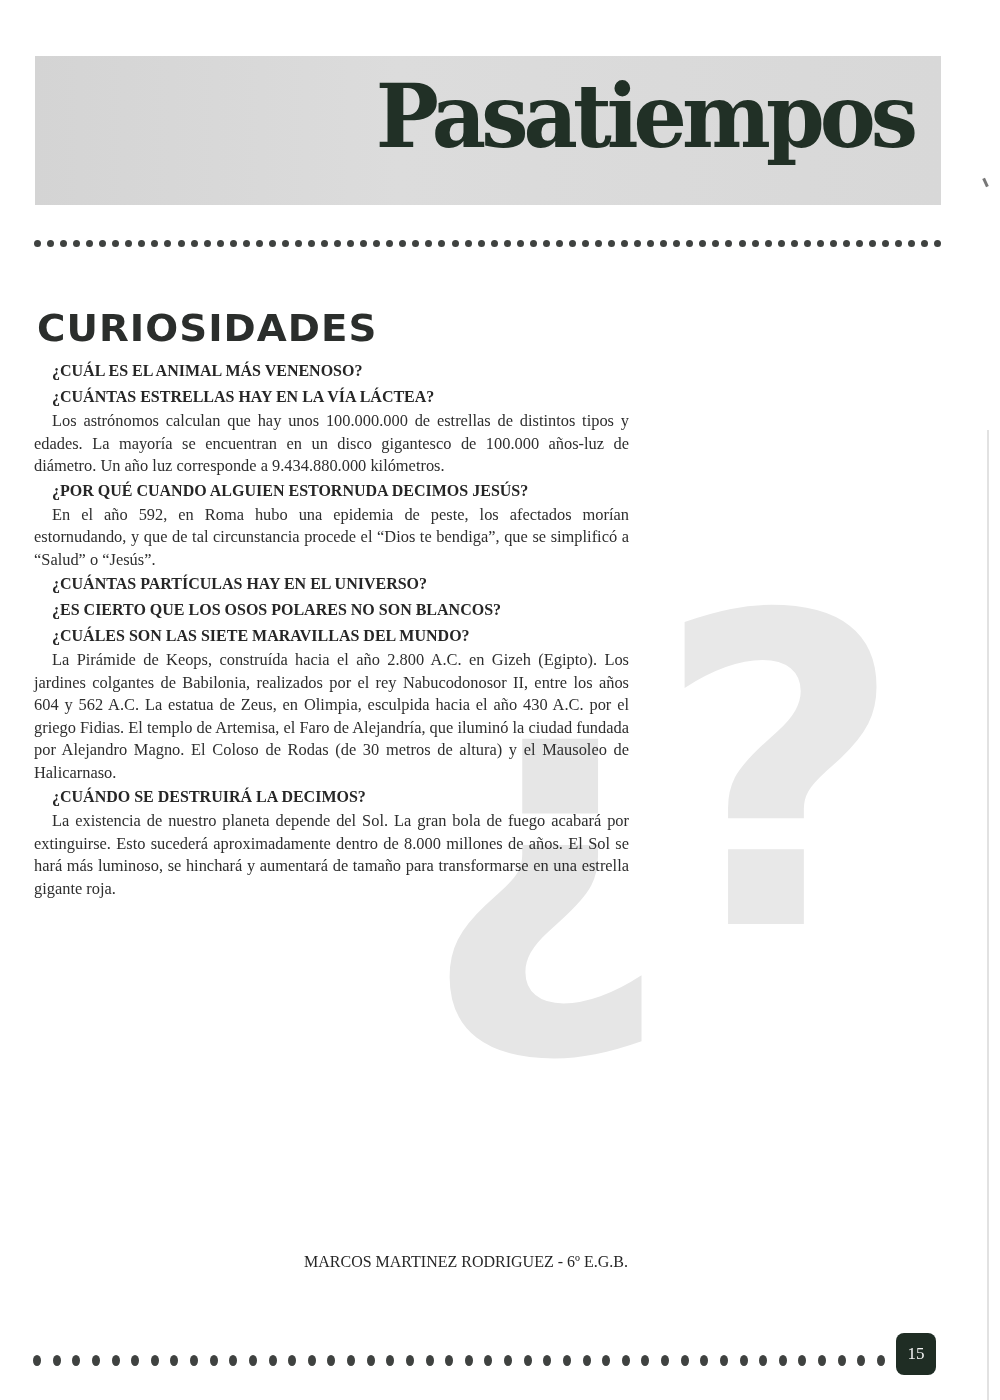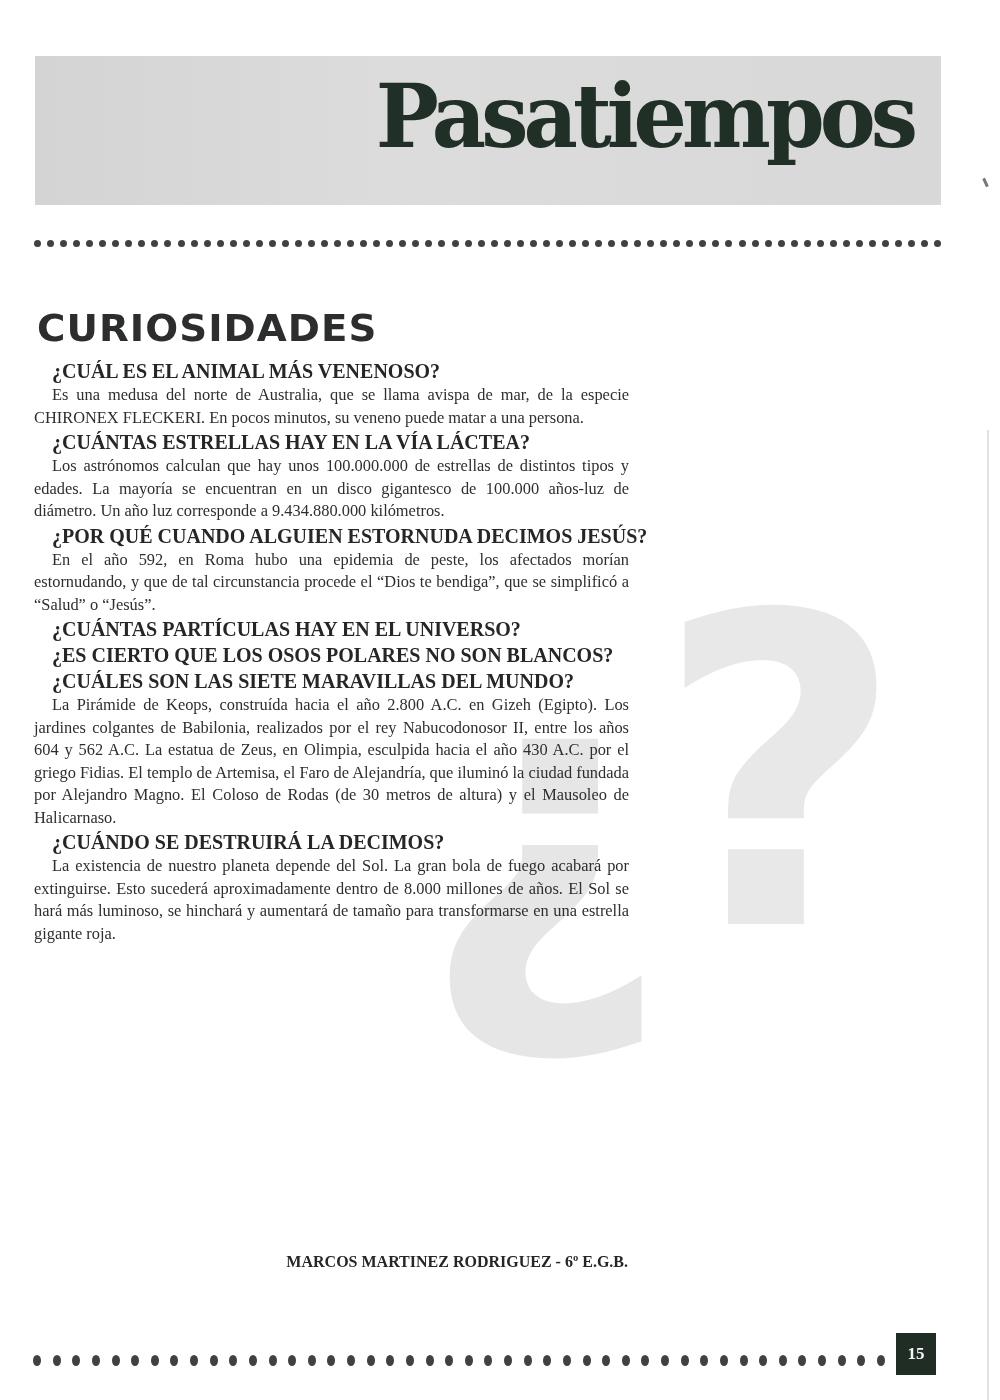--- a/index.html
+++ b/index.html
@@ -67,25 +67,26 @@
     }
     .page-num {
       position: absolute;
       left: 896px;
       top: 1333px;
       width: 40px;
       height: 42px;
       background: #1f2d24;
       color: #f5f5f5;
       font-family: "Liberation Serif", serif;
-      font-weight: bold;
+      font-weight: normal;
       font-size: 17px;
       display: flex;
       align-items: center;
       justify-content: center;
+      border-radius: 8px;
     }
     .edge-line {
       position: absolute;
       left: 987px;
       top: 430px;
       width: 2px;
       height: 970px;
       background: #e2e2e2;
     }
     .watermark {
@@ -125,21 +126,21 @@
       position: absolute;
       left: 34px;
       top: 358px;
       width: 595px;
       z-index: 2;
     }
     .qa-question {
       margin: 0;
       padding-left: 18px;
       font-weight: bold;
-      font-size: 20px;
+      font-size: 16px;
       line-height: 26px;
       color: #262626;
       white-space: nowrap;
     }
     .qa-answer {
       margin: 0;
       font-size: 16.4px;
       line-height: 22.5px;
       text-align: justify;
       text-indent: 18px;
@@ -149,21 +150,21 @@
     .qa-answer.normal-break {
       word-break: normal;
     }
     .qa-block {
       margin-bottom: 0px;
     }
     .author {
       position: absolute;
       right: 372px;
       top: 1253px;
-      font-weight: bold;
+      font-weight: normal;
       font-size: 16px;
       color: #262626;
       z-index: 2;
       text-align: center;
     }
     .speck {
       position: absolute;
       left: 984px;
       top: 178px;
       width: 3px;
@@ -255,21 +256,20 @@
   </div>
 
 <div class="watermark wm-inverted">¿</div>
 <div class="watermark wm-question">?</div>
 
 <div class="section-heading">CURIOSIDADES</div>
 
 <div class="content">
   <div class="qa-block">
     <p class="qa-question">¿CUÁL ES EL ANIMAL MÁS VENENOSO?</p>
-    <p class="qa-answer normal-break">Es una medusa del norte de Australia, que se llama avispa de mar, de la especie CHIRONEX FLECKERI. En pocos minutos, su veneno puede matar a una persona.</p>
   </div>
   <div class="qa-block">
     <p class="qa-question">¿CUÁNTAS ESTRELLAS HAY EN LA VÍA LÁCTEA?</p>
     <p class="qa-answer normal-break">Los astrónomos calculan que hay unos 100.000.000 de estrellas de distintos tipos y edades. La mayoría se encuentran en un disco gigantesco de 100.000 años-luz de diámetro. Un año luz corresponde a 9.434.880.000 kilómetros.</p>
   </div>
   <div class="qa-block">
     <p class="qa-question">¿POR QUÉ CUANDO ALGUIEN ESTORNUDA DECIMOS JESÚS?</p>
     <p class="qa-answer normal-break">En el año 592, en Roma hubo una epidemia de peste, los afectados morían estornudando, y que de tal circunstancia procede el “Dios te bendiga”, que se simplificó a “Salud” o “Jesús”.</p>
   </div>
   <div class="qa-block">

